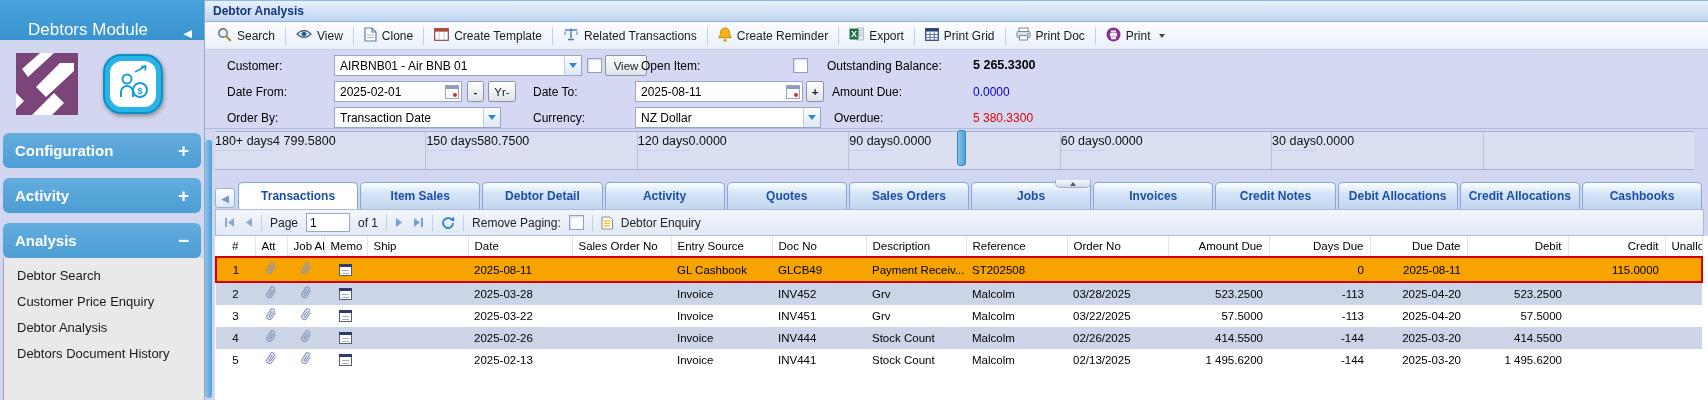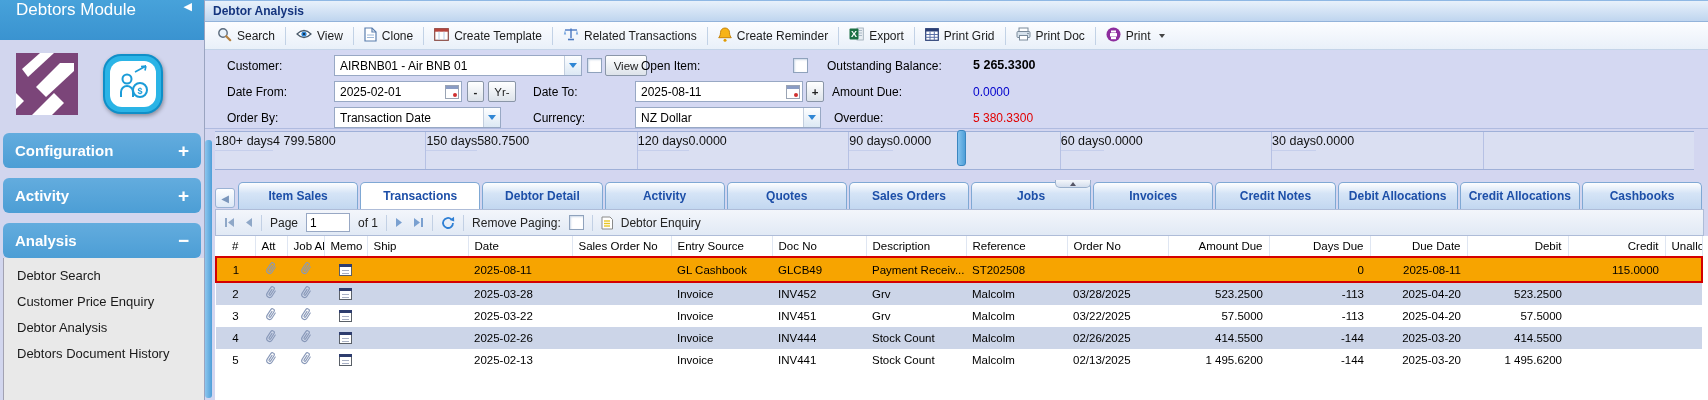--- a/index.html
+++ b/index.html
@@ -1,19 +1,19 @@
 <!DOCTYPE html>
 <html style="--selected-row: #f7a400; --selected-row-border: #d40000; --alt-row: #ccd5e8; --amount-due-text: #0000cc; --overdue-text: #e10000; --accent-blue: #4f9fd8; --tab-text: #1d4fa8;"><head>
 <meta charset="utf-8">
 <style>
   html,body{margin:0;padding:0}
   body{width:1708px;height:400px;overflow:hidden;font-family:"Liberation Sans",sans-serif;background:#d3d6f0;display:flex;font-size:12px}
   
   .sidebar{flex:0 0 205px;width:205px;display:flex;flex-direction:column;background:#d2d6ee;border-right:1px solid #9aa4c0;box-sizing:border-box}
-  .sb-header{flex:0 0 40px;background:linear-gradient(#47a2da,#3a93d0);color:#fff;font-size:17px;display:flex;align-items:flex-start;padding-left:16px}
+  .sb-header{flex:0 0 40px;background:linear-gradient(#47a2da,#3a93d0);color:#fff;font-size:17px;display:flex;align-items:flex-end;padding-left:28px}
   .sb-collapse{margin-left:auto;margin-right:12px;font-size:11px;color:#fff;cursor:pointer}
   .sb-logos{flex:0 0 90px;display:flex;align-items:center;gap:24px;padding-left:16px}
   .money-badge{filter:drop-shadow(1px 2px 2px rgba(0,0,0,.35))}
   .sb-sec{flex:0 0 35px;margin:3px 3px 0 3px;background:linear-gradient(#63acde,#4c9ed5);color:#fff;font-weight:bold;font-size:15px;display:flex;align-items:center;padding:0 12px;border-radius:6px;cursor:pointer}
   .sb-sec + .sb-sec{margin-top:10px}
   .sb-toggle{margin-left:auto;font-size:19px;font-weight:bold;line-height:1}
   .sb-menu{flex:1;background:#e9e9e9;margin-left:3px;border-left:1px solid #a2a2b2;padding-top:4px}
   .sb-item{height:26px;display:flex;align-items:center;padding-left:13px;font-size:13px;color:#1a1a1a;cursor:pointer}
   
   .main{flex:1;min-width:0;display:flex;flex-direction:column;position:relative;background:#d3d6f0}
@@ -333,25 +333,25 @@
       <div class="aging-cell">
       </div>
 
   </div>
 
   <div class="gap"></div>
 
   <div class="tabsrow">
     <div class="tab-arrow">◀</div>
     <div class="tab-list">
-      <div class="tab alt">
+      <div class="tab active">
+          <span>Transactions</span>
+        </div>
+        <div class="tab alt">
           <span>Item Sales</span>
-        </div>
-        <div class="tab active">
-          <span>Transactions</span>
         </div>
         <div class="tab">
           <span>Debtor Detail</span>
         </div>
         <div class="tab alt">
           <span>Activity</span>
         </div>
         <div class="tab">
           <span>Quotes</span>
         </div>

